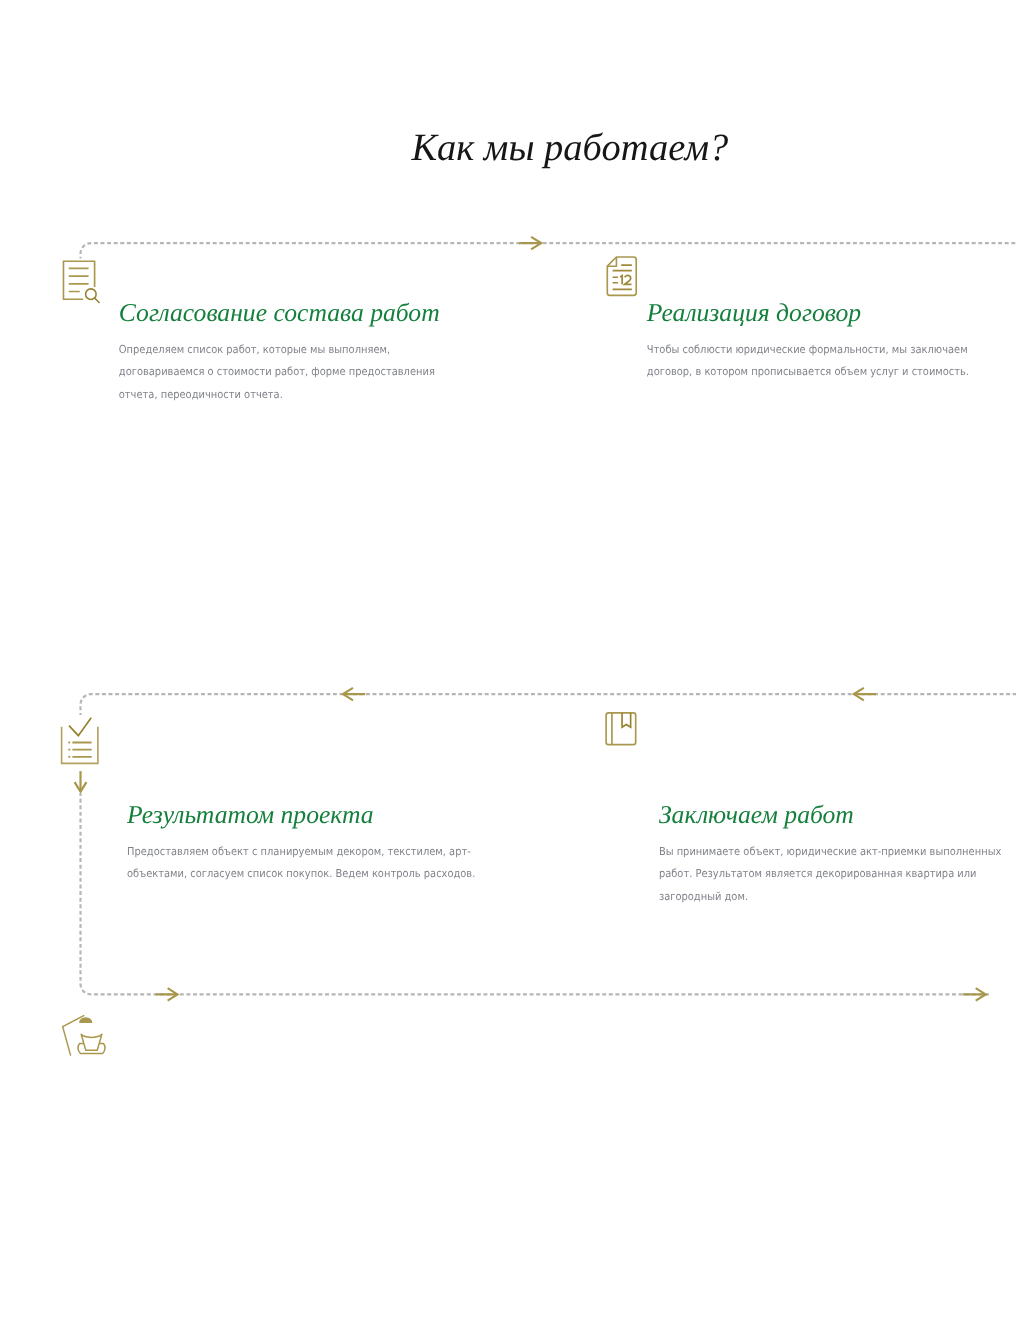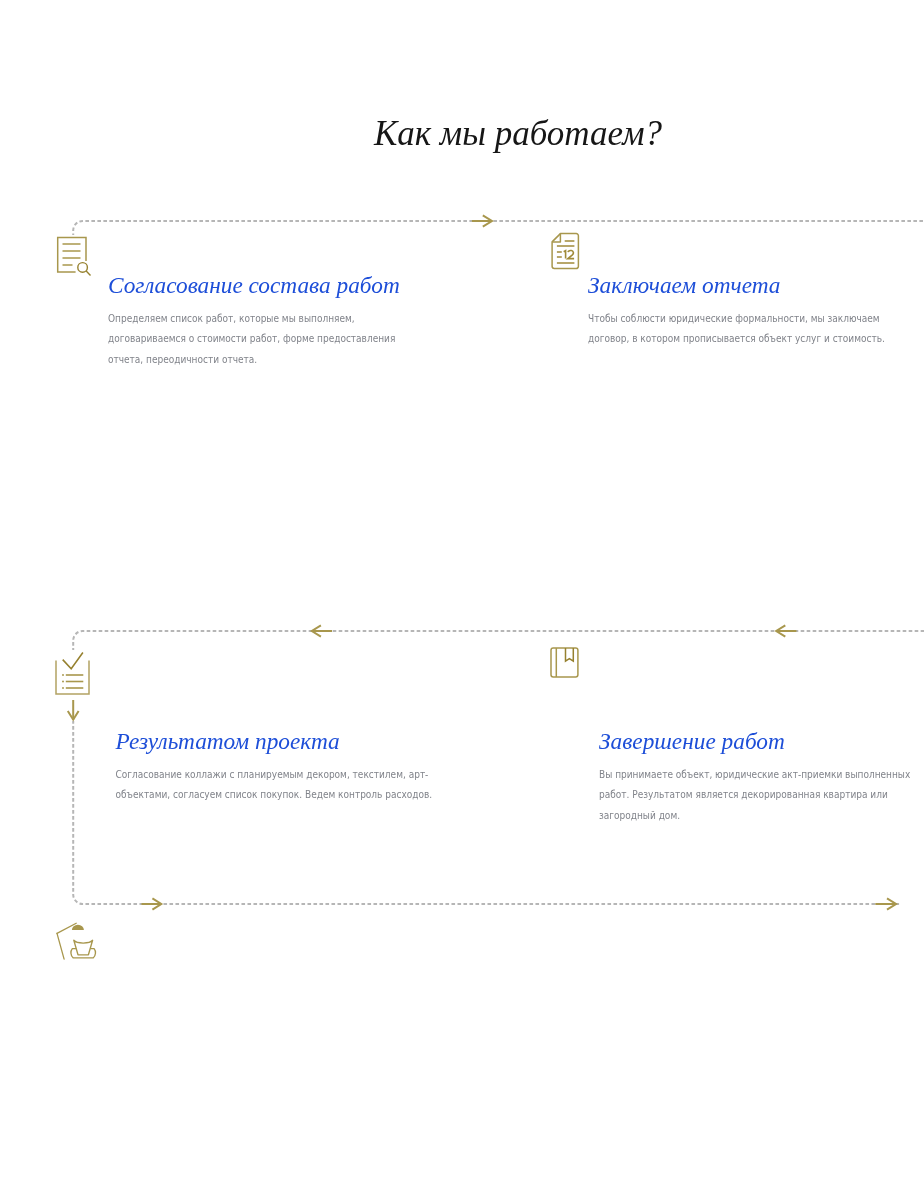--- a/index.html
+++ b/index.html
@@ -15,21 +15,21 @@
     font-family:"Liberation Serif", serif;font-style:italic;
     font-size:35px;line-height:38px;color:#161616;
   }
 
   .flow{position:absolute;left:0;top:0;width:924px;height:1200px;pointer-events:none;}
 
   .step{position:absolute;}
   .step .ttl{
     position:absolute;left:0;top:0;
     font-family:"Liberation Serif", serif;font-style:italic;
-    font-size:23.3px;line-height:26px;color:#1d4ed8;white-space:nowrap;
+    font-size:23.3px;line-height:26px;color:#15803d;white-space:nowrap;
   }
   .step .desc{
     position:absolute;left:0;top:37px;width:325px;
     font-family:"DejaVu Sans Condensed","DejaVu Sans", sans-serif;
     font-size:10px;line-height:20.3px;color:#80838a;
   }
 
   .ico{position:absolute;background:#ffffff;}
 </style>
 </head>
@@ -104,54 +104,54 @@
         <path d="M8.9 26 H13.8"></path>
         <path d="M8.9 32 H26.4"></path>
       </g>
       <g stroke="#a08a38" stroke-width="1.6" fill="none" stroke-linecap="butt" stroke-linejoin="miter">
         <path d="M15.7 20.8 L17.6 19.6 V27.5"></path>
         <path d="M20.0 21.2 C20.3 19.8 22.1 19.1 23.6 19.6 C25.6 20.2 26.0 22.4 24.4 23.9 L19.8 27.6 H26.1"></path>
       </g>
     </svg>
   </div>
   <div class="step" style="left:540px;top:272px;">
-    <div class="ttl">Заключаем отчета</div>
-    <div class="desc">Чтобы соблюсти юридические формальности, мы заключаем договор, в котором прописывается объект услуг и стоимость.</div>
+    <div class="ttl">Реализация договор</div>
+    <div class="desc">Чтобы соблюсти юридические формальности, мы заключаем договор, в котором прописывается объем услуг и стоимость.</div>
   </div>
 
   <div class="ico" style="left:5px;top:650px;">
     <svg width="42" height="46" viewBox="0 0 42 46" fill="none" xmlns="http://www.w3.org/2000/svg">
       <path d="M3 10.6 V44 H36 V10.6" stroke="#b3a263" stroke-width="1.5" fill="none" stroke-linejoin="miter"></path>
       <path d="M9.7 9.6 L18.2 18.8 L29.9 2.5" stroke="#96812f" stroke-width="1.55" fill="none" stroke-linejoin="miter"></path>
       <g stroke="#a8974d" stroke-width="1.6">
         <path d="M12.8 25 H30.3"></path>
         <path d="M12.8 31.5 H30.3"></path>
         <path d="M12.8 38 H30.3"></path>
       </g>
       <g fill="#a8974d">
         <rect x="9.1" y="24.2" width="1.8" height="1.6"></rect>
         <rect x="9.1" y="30.7" width="1.8" height="1.6"></rect>
         <rect x="9.1" y="37.2" width="1.8" height="1.6"></rect>
       </g>
     </svg>
   </div>
   <div class="step" style="left:67.5px;top:728px;">
     <div class="ttl">Результатом проекта</div>
-    <div class="desc">Согласование коллажи с планируемым декором, текстилем, арт-объектами, согласуем список покупок. Ведем контроль расходов.</div>
+    <div class="desc">Предоставляем объект с планируемым декором, текстилем, арт-объектами, согласуем список покупок. Ведем контроль расходов.</div>
   </div>
 
   <div class="ico" style="left:498px;top:644px;">
     <svg width="36" height="40" viewBox="0 0 36 40" fill="none" xmlns="http://www.w3.org/2000/svg">
       <rect x="5.0" y="4.1" width="26.9" height="28.8" rx="2.2" stroke="#a8974d" stroke-width="1.5" fill="none"></rect>
       <path d="M10.3 4.1 V32.9" stroke="#a8974d" stroke-width="1.5"></path>
       <path d="M19.5 4.1 V17.1 L23.4 14.7 L27.3 17.1 V4.1" stroke="#96812f" stroke-width="1.5" fill="none" stroke-linejoin="miter"></path>
     </svg>
   </div>
   <div class="step" style="left:551px;top:728px;">
-    <div class="ttl">Завершение работ</div>
+    <div class="ttl">Заключаем работ</div>
     <div class="desc">Вы принимаете объект, юридические акт-приемки выполненных работ. Результатом является декорированная квартира или загородный дом.</div>
   </div>
 
   <div class="ico" style="left:20px;top:918px;">
     <svg width="30" height="46" viewBox="20 918 30 46" fill="none" xmlns="http://www.w3.org/2000/svg" style="overflow:visible">
       <g>
         <path d="M9.0 933.4 L28.2 923.2" stroke="#a8974d" stroke-width="1.3" fill="none" stroke-linecap="round"></path>
         <path d="M9.0 933.4 L16.1 959.2" stroke="#a8974d" stroke-width="1.3" fill="none" stroke-linecap="round"></path>
         <path d="M23.9 929.9 A6.0 5.2 0 0 1 35.9 929.9 Z" fill="#a8974d"></path>
       </g>

